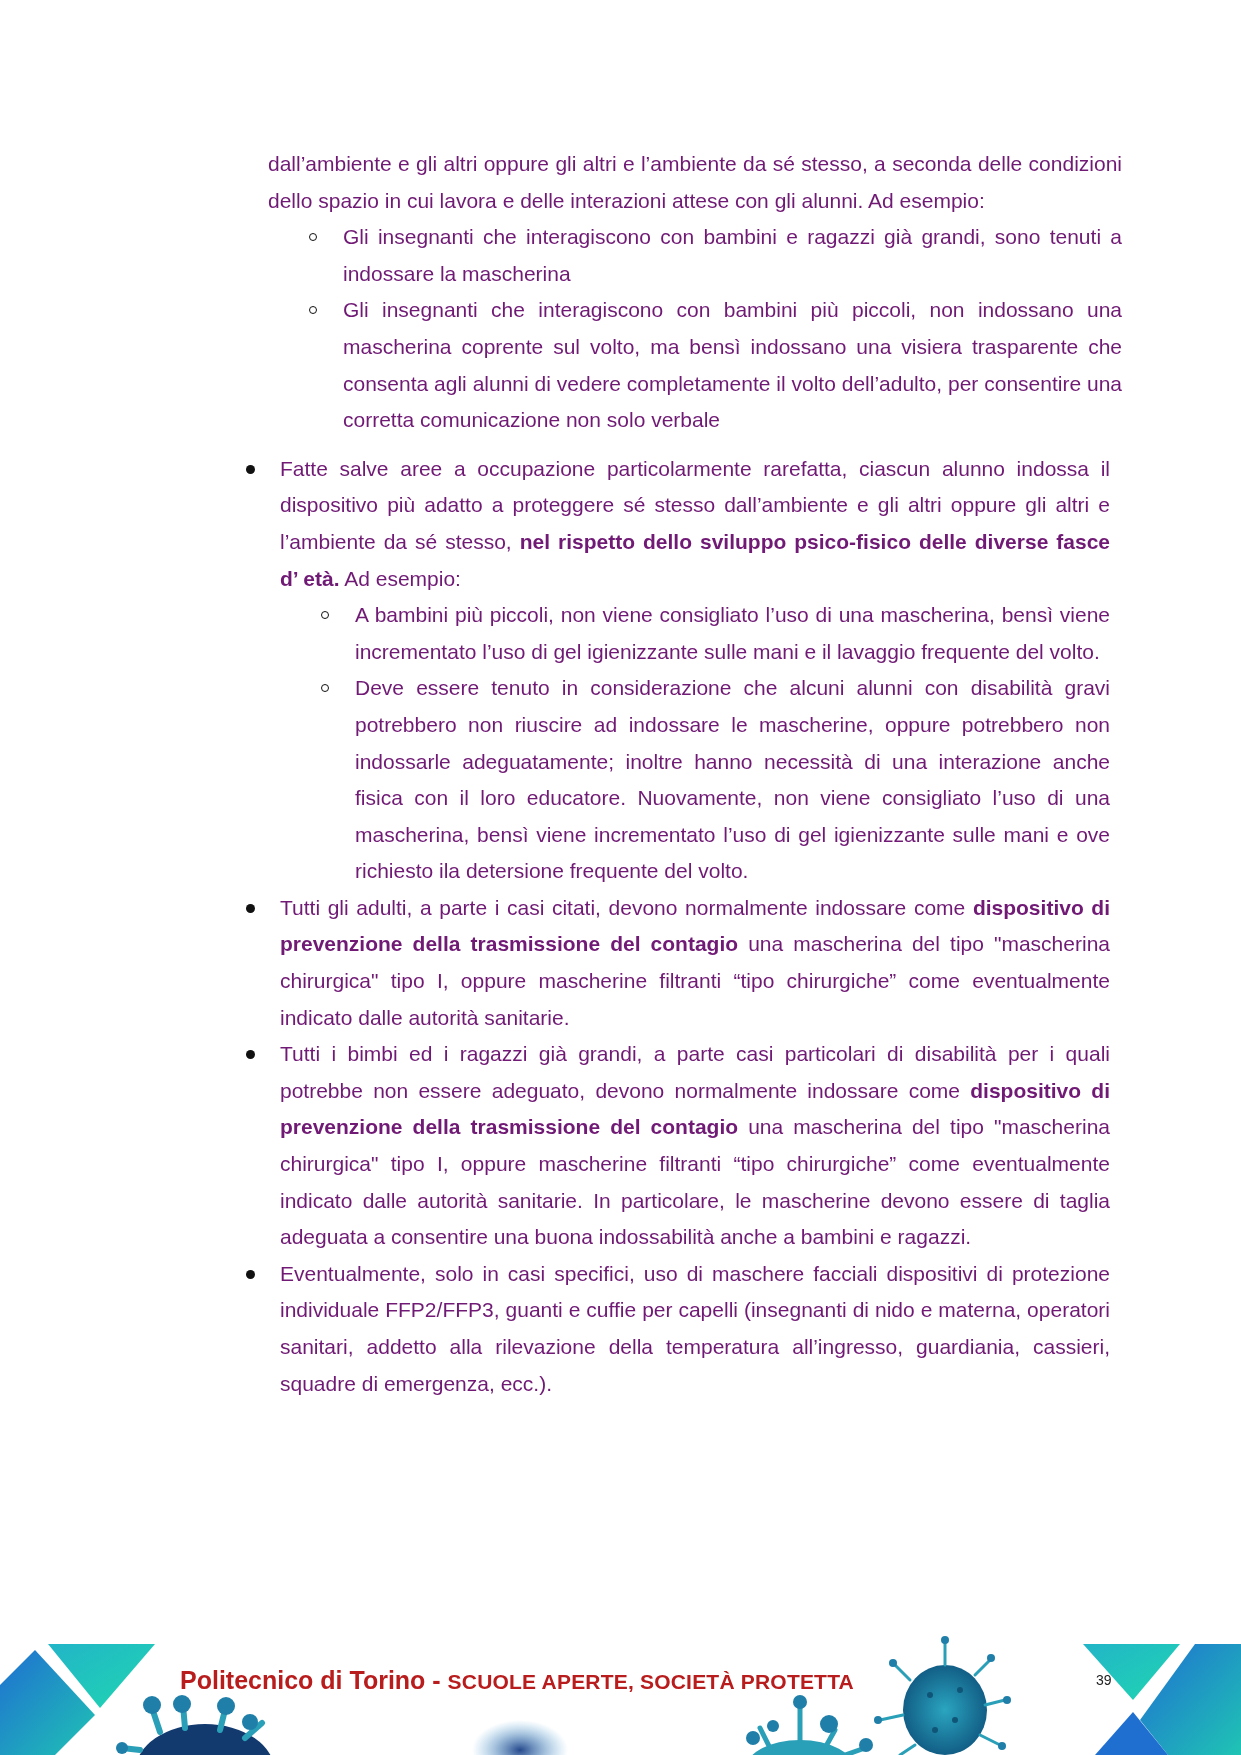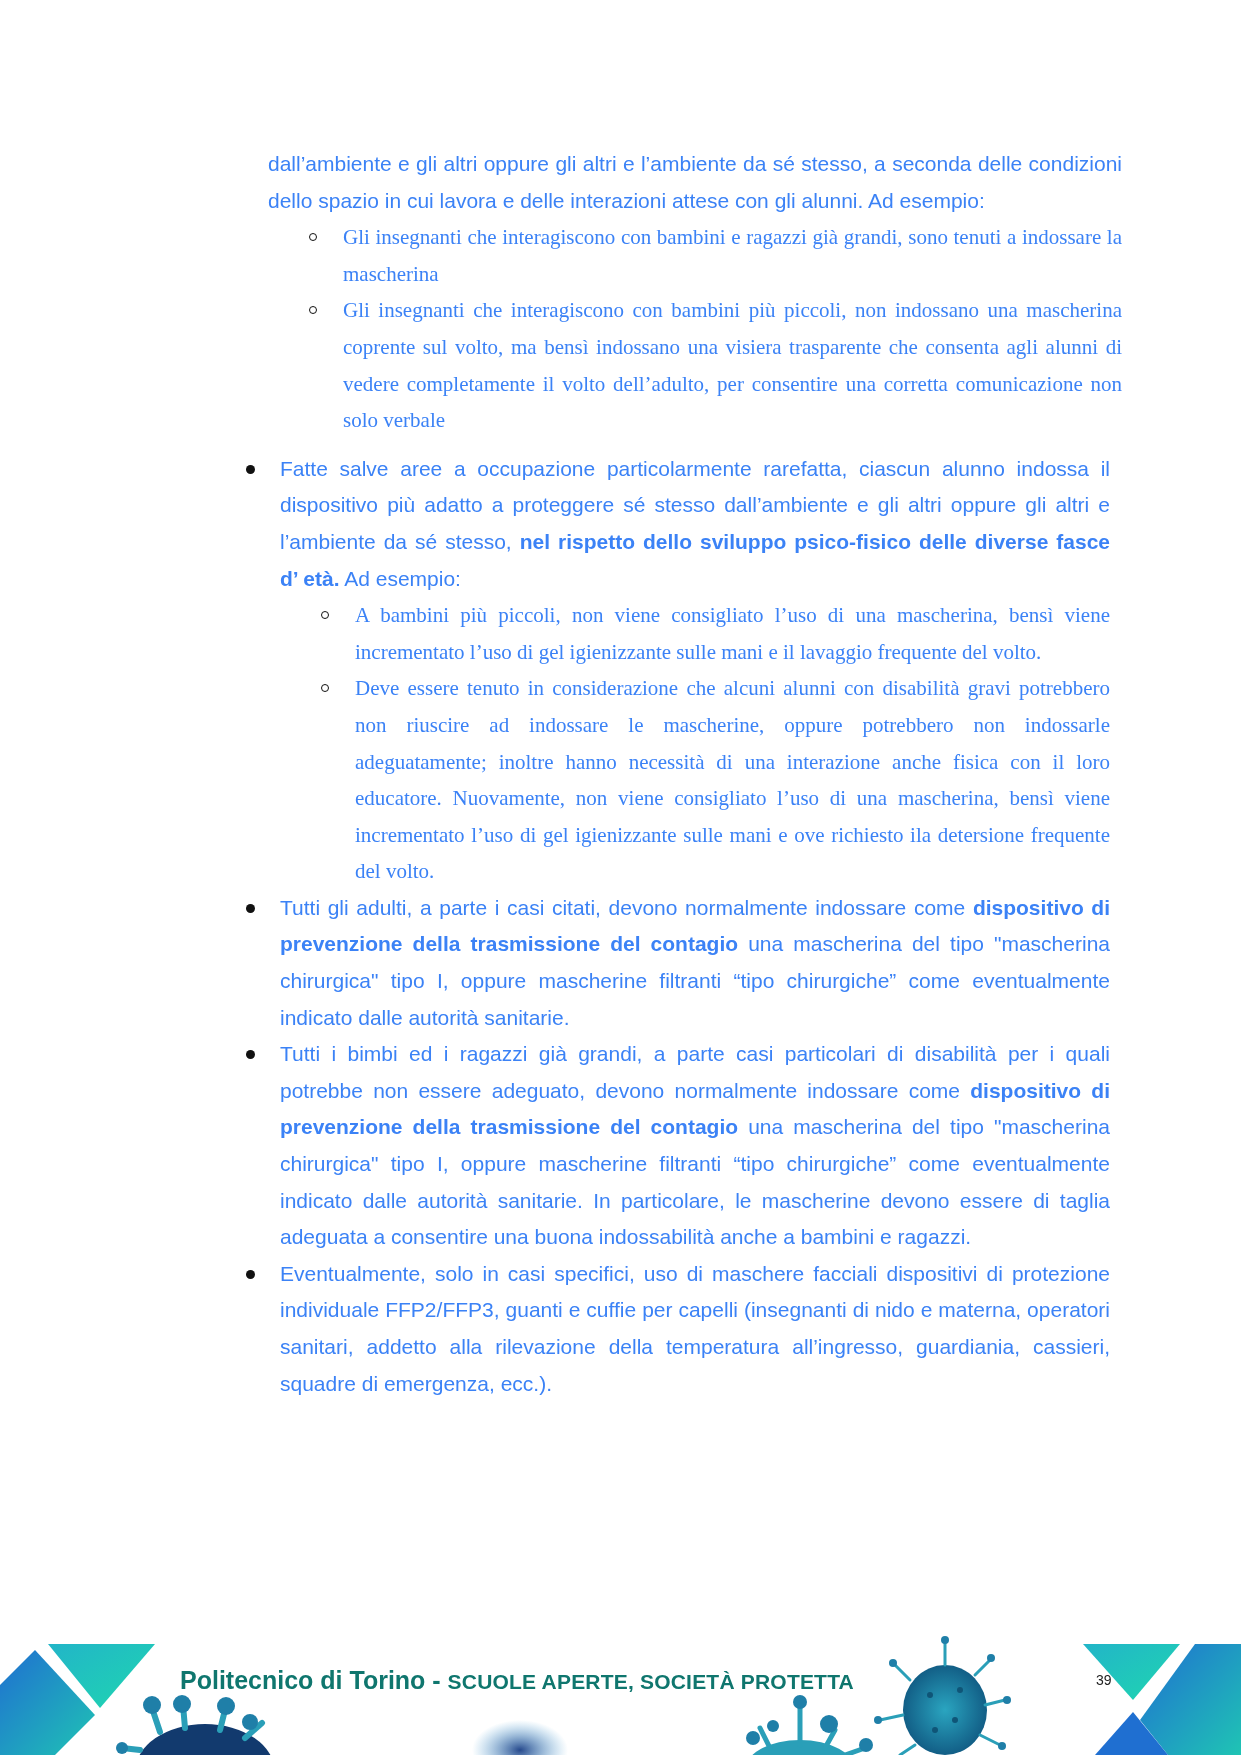--- a/index.html
+++ b/index.html
@@ -4,44 +4,44 @@
   <style>
     html, body { margin: 0; padding: 0; background: #ffffff; }
     body { width: 1241px; height: 1755px; position: relative; overflow: hidden; }
     .page {
       position: absolute; left: 0; top: 0; width: 1241px; height: 1755px;
       background: #ffffff;
     }
     .content {
       position: absolute; left: 268px; top: 146px; width: 854px;
       font-family: "Liberation Sans", sans-serif;
-      font-size: 21px; line-height: 36.6px; color: #3b82f6;
+      font-size: 21px; line-height: 36.6px; color: #701a75;
       text-align: justify;
     }
     .content p { margin: 0; }
     ul.l1 { list-style: none; margin: 12px; padding: 0; }
     ul.l1 > li { position: relative; margin: 0; padding: 0; }
     .bullet {
       position: absolute; left: -34px; top: 14px; width: 9px; height: 9px;
       border-radius: 50%; background: #111;
     }
     ul.l2 { list-style: none; margin: 0; padding: 0 0 0 75px; }
-    ul.l2 > li { position: relative; margin: 0; padding: 0; font-family: Liberation Serif, serif; }
+    ul.l2 > li { position: relative; margin: 0; padding: 0; }
     .circ {
       position: absolute; left: -34px; top: 14px; width: 8px; height: 8px;
       border-radius: 50%; border: 1.4px solid #111; box-sizing: border-box;
     }
     b { font-weight: bold; }
     .intro { padding-left: 0; }
 
     .footer { position: absolute; left: 0; top: 1620px; width: 1241px; height: 135px; }
     .footer-title {
       position: absolute; left: 180px; top: 46px;
       font-family: "Liberation Sans", sans-serif; font-weight: bold;
-      color: #0f766e; white-space: nowrap;
+      color: #b91c1c; white-space: nowrap;
     }
     .footer-title .a { font-size: 25px; }
     .footer-title .b { font-size: 21px; letter-spacing: 0.2px; }
     .page-num {
       position: absolute; left: 1096px; top: 52px;
       font-family: "Liberation Sans", sans-serif; font-size: 14px; color: #222;
     }
     svg.deco { position: absolute; left: 0; top: 0; }
   </style>
 </head>

